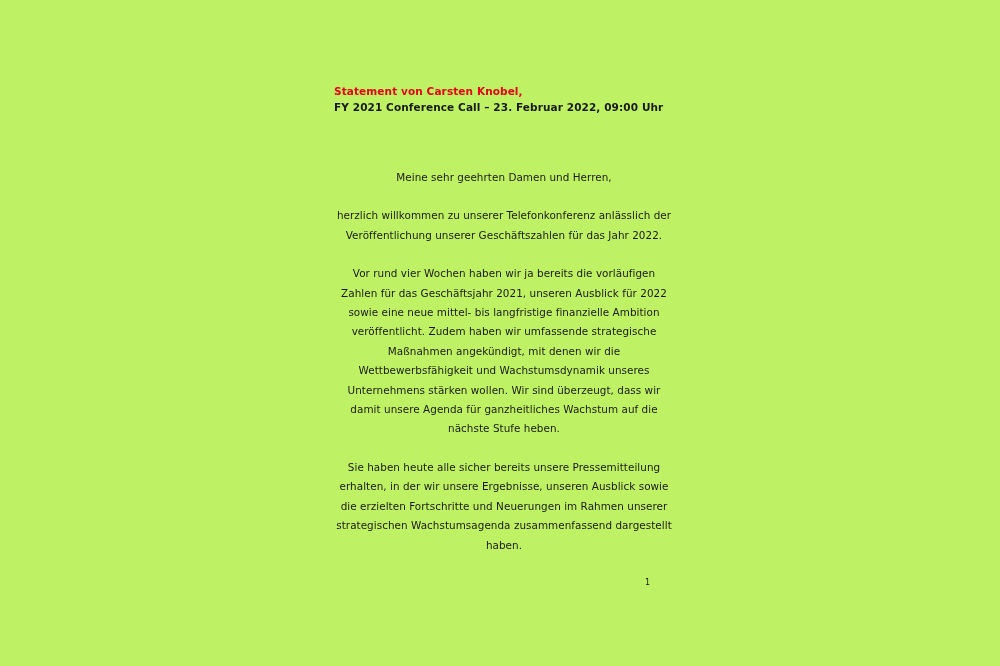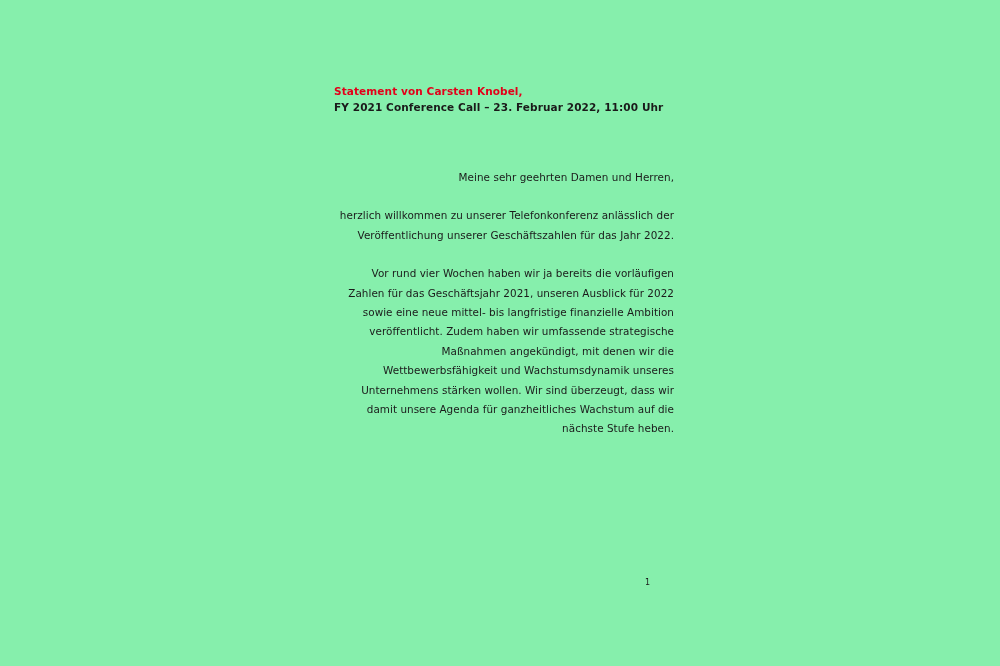--- a/index.html
+++ b/index.html
@@ -10,21 +10,21 @@
     width: 1000px;
     height: 666px;
     background: #ffffff;
     font-family: "DejaVu Sans", sans-serif;
     overflow: hidden;
   }
   .page {
     position: relative;
     width: 1000px;
     height: 666px;
-    background: #86efac;
+    background: #bef264;
   }
   .doc-body {
     position: absolute;
     left: 334px;
     top: 84px;
     width: 340px;
   }
   .header-block {
     margin: 0 0 0 0;
   }
@@ -45,21 +45,21 @@
     line-height: 14px;
     margin-top: 2px;
     letter-spacing: 0.1px;
   }
   .content {
     margin-top: 54px;
     color: #1a1a1a;
     font-size: 10.4px;
     line-height: 19.4px;
     letter-spacing: 0.05px;
-    text-align: right;
+    text-align: center;
   }
   .para {
     margin: 0 0 19px 0;
   }
   .para:last-child {
     margin-bottom: 0;
   }
   .page-number {
     position: absolute;
     left: 645px;
@@ -72,26 +72,27 @@
 <body>
 
 <div class="page">
 
   <div class="doc-body">
 
     <div class="header-block">
       <div class="header-title">
         <span class="line">Statement von Carsten Knobel,</span>
       </div>
-      <div class="header-sub">FY 2021 Conference Call – 23. Februar 2022, 11:00 Uhr</div>
+      <div class="header-sub">FY 2021 Conference Call – 23. Februar 2022, 09:00 Uhr</div>
     </div>
 
     <div class="content">
       <p class="para">Meine sehr geehrten Damen und Herren,</p>
       <p class="para">herzlich willkommen zu unserer Telefonkonferenz anlässlich der Veröffentlichung unserer Geschäftszahlen für das Jahr 2022.</p>
       <p class="para">Vor rund vier Wochen haben wir ja bereits die vorläufigen Zahlen für das Geschäftsjahr 2021, unseren Ausblick für 2022 sowie eine neue mittel- bis langfristige finanzielle Ambition veröffentlicht. Zudem haben wir umfassende strategische Maßnahmen angekündigt, mit denen wir die Wettbewerbsfähigkeit und Wachstumsdynamik unseres Unternehmens stärken wollen. Wir sind überzeugt, dass wir damit unsere Agenda für ganzheitliches Wachstum auf die nächste Stufe heben.</p>
+      <p class="para">Sie haben heute alle sicher bereits unsere Pressemitteilung erhalten, in der wir unsere Ergebnisse, unseren Ausblick sowie die erzielten Fortschritte und Neuerungen im Rahmen unserer strategischen Wachstumsagenda zusammenfassend dargestellt haben.</p>
     </div>
 
   </div>
 
   <div class="page-number">1</div>
 
 </div>
 
 </body></html>

